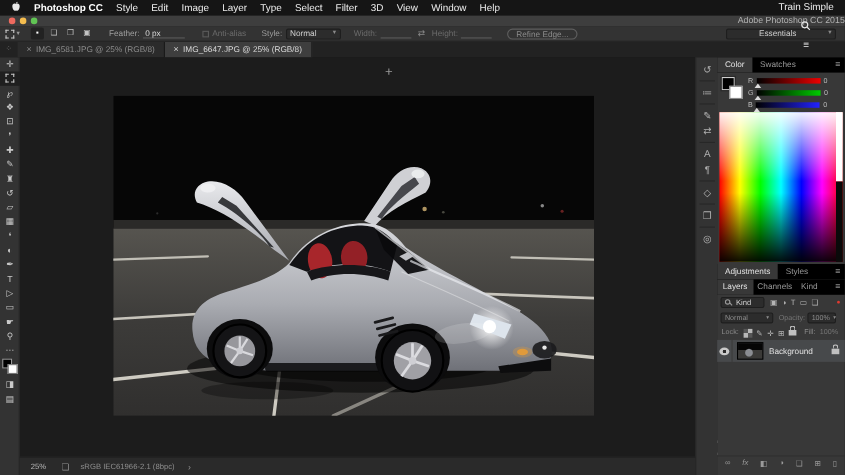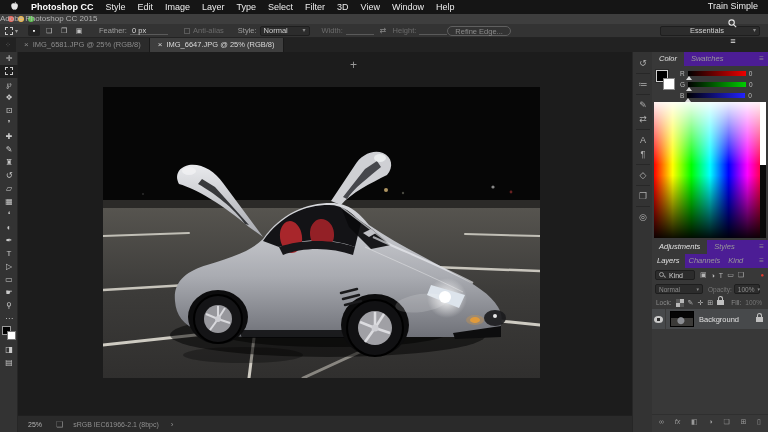--- a/index.html
+++ b/index.html
@@ -9,21 +9,21 @@
   
   #menubar{left:0;top:0;width:768px;height:14px;background:#151515;display:flex;align-items:center;
     color:#ececec;font-size:9px;z-index:40;justify-content:center;}
   #menubar .mi{padding:0 6px;white-space:nowrap;}
   #menubar .app{font-weight:bold;color:#fff;}
   #menubar .spacer{flex:1;}
   #menubar .right{display:flex;align-items:center;gap:8px;padding-right:10px;flex-direction:column;}
   
   #titlebar{left:0;top:14px;width:768px;height:10px;background:#3e3e3e;z-index:39;}
   .tl{position:absolute;top:2px;width:6px;height:6px;border-radius:50%;}
-  #titlebar .title{position:absolute;left:0;right:0;top:0;height:10px;line-height:10px;text-align:left;
+  #titlebar .title{position:absolute;left:0;right:0;top:0;height:10px;line-height:10px;text-align:right;
     color:#b3b3b3;font-size:8px;}
   
   #optionsbar{left:0;top:24px;width:768px;height:14px;background:#333;border-bottom:1px solid #232323;
     display:flex;align-items:center;font-size:7.5px;color:#9e9e9e;z-index:38;}
   #optionsbar .lbl{white-space:nowrap;}
   #optionsbar .dim{color:#6b6b6b;}
   .ufield{border-bottom:1px solid #5a5a5a;color:#d8d8d8;height:9px;line-height:9px;padding:0 2px;}
   .pill{background:#2c2c2c;border:1px solid #1e1e1e;border-radius:2px;color:#cfcfcf;
     height:10px;line-height:9px;padding:0 3px;display:inline-flex;align-items:center;gap:3px;}
   .btn{border:1px solid #5f5f5f;border-radius:6px;color:#8b8b8b;height:10px;line-height:9px;padding:0 7px;}
@@ -50,21 +50,21 @@
   #photo{left:85px;top:35px;width:437px;height:291px;}
   #cursor{left:332px;top:6px;color:#9a9a9a;font-size:12px;z-index:5;}
   
   #statusbar{left:18px;top:415px;width:614px;height:17px;background:#2a2a2a;border-top:1px solid #1f1f1f;
     display:flex;align-items:center;font-size:7px;color:#8f8f8f;z-index:30;}
   
   #dockstrip{left:632px;top:52px;width:20px;height:380px;background:#333;border-left:1px solid #262626;z-index:20;}
   .dicon{width:20px;height:14px;line-height:14px;text-align:center;color:#b0b0b0;font-size:9px;}
   .dsep{width:14px;height:1px;background:#272727;margin:3px auto;}
   #panels{left:652px;top:52px;width:116px;height:380px;background:#383838;z-index:20;}
-  .ptabs{position:absolute;left:0;width:116px;height:14px;background:#4c1d95;display:flex;font-size:7.5px;color:#999;font-style:italic;}
+  .ptabs{position:absolute;left:0;width:116px;height:14px;background:#000000;display:flex;font-size:7.5px;color:#999;}
   .ptab{padding:0 7px;height:14px;line-height:14px;white-space:nowrap;}
   .ptab.on{background:#383838;color:#e0e0e0;}
   .pmenu{margin-left:auto;padding-right:4px;line-height:14px;color:#8a8a8a;font-size:8px;}
   .sliderrow{position:absolute;height:9px;display:flex;align-items:center;font-size:6.5px;color:#bbb;}
   .track{position:relative;width:58px;height:5px;margin:0 3px;}
   .tri{position:absolute;left:-2px;bottom:-4px;width:0;height:0;
     border-left:3px solid transparent;border-right:3px solid transparent;border-bottom:4px solid #ddd;}
   .mag{position:relative;display:inline-block;width:7px;height:7px;}
   .mag i{position:absolute;left:0;top:0;width:5px;height:5px;border:1px solid #9a9a9a;border-radius:50%;}
   .mag b{position:absolute;left:4px;top:4px;width:3px;height:1px;background:#9a9a9a;transform:rotate(45deg);}
@@ -149,21 +149,21 @@
   <span class="lbl" style="margin-left:14px;">Style:</span>
   <span class="pill" style="width:50px;margin-left:3px;justify-content:space-between;">
     <span>Normal</span>
     <span style="font-size:6px;color:#8a8a8a;">▾</span>
   </span>
   <span class="lbl dim" style="margin-left:12px;">Width:</span>
   <span class="ufield" style="width:28px;margin-left:3px;"></span>
   <span style="margin-left:6px;color:#8a8a8a;font-size:8px;">⇄</span>
   <span class="lbl dim" style="margin-left:6px;">Height:</span>
   <span class="ufield" style="width:28px;margin-left:3px;"></span>
-  <span class="btn" style="">Refine Edge...</span>
+  <span class="btn" style="margin-left:14px;">Refine Edge...</span>
   <span style="flex:1;"></span>
   <span class="pill" style="width:100px;margin-right:8px;justify-content:space-between;">
     <span style="margin:16px auto;">Essentials</span>
     <span style="font-size:6px;color:#8a8a8a;">▾</span>
   </span>
 </div>
 
 <div id="tabbar" class="abs">
   <span style="width:16px;text-align:center;color:#6f6f6f;font-size:7px;line-height:14px;">⁘</span>
   <span class="dtab inactive">

